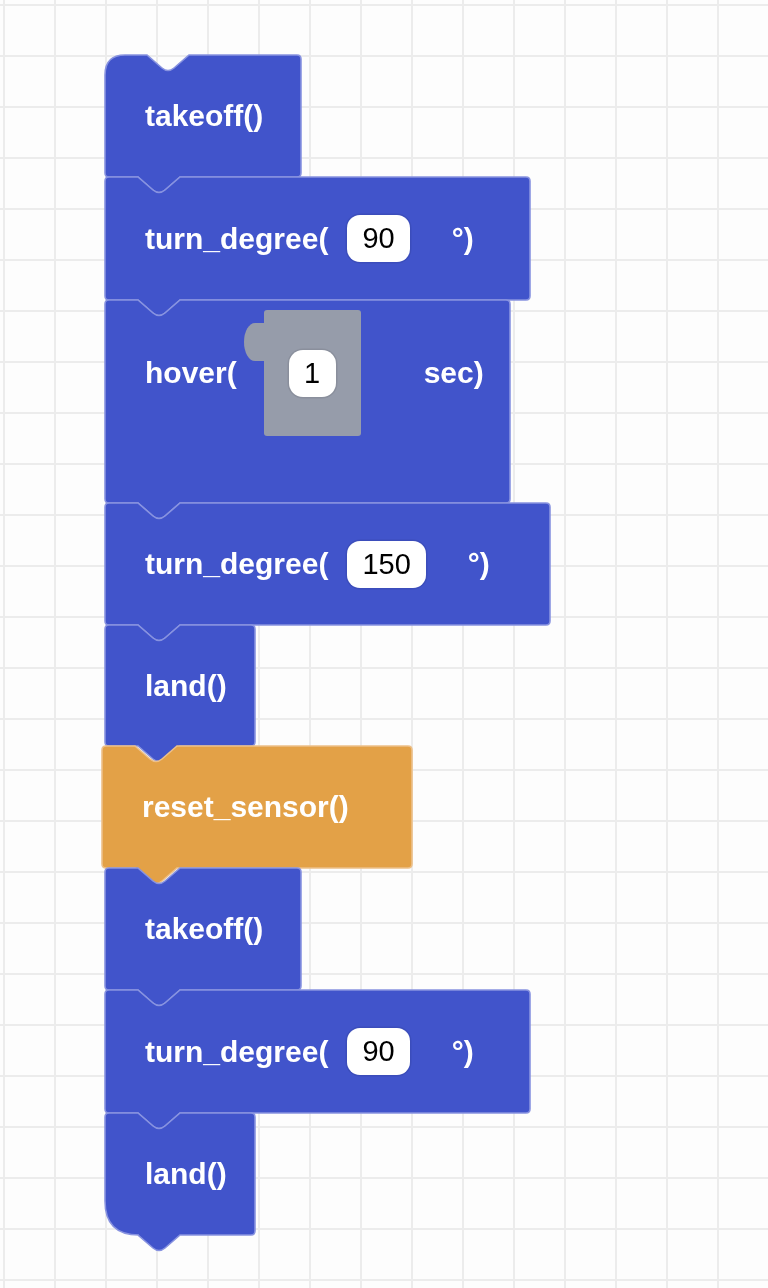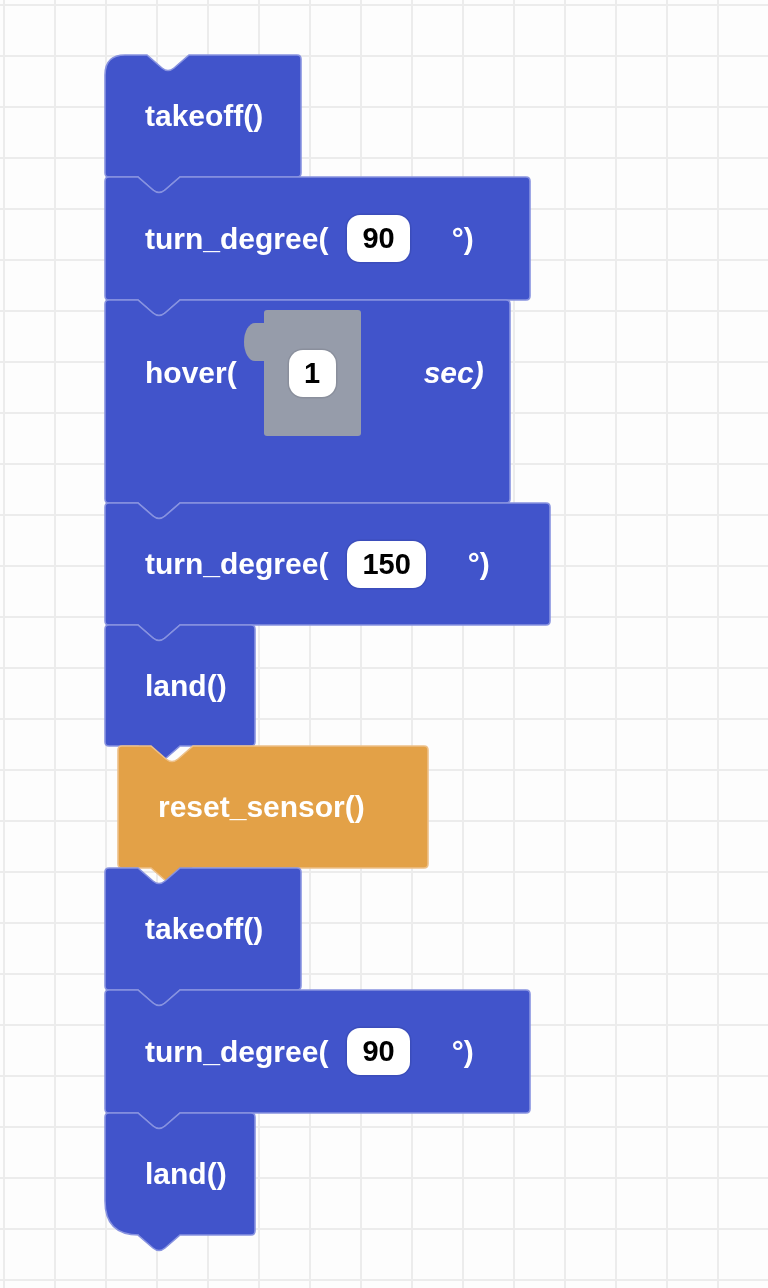--- a/index.html
+++ b/index.html
@@ -28,33 +28,33 @@
     position: relative; z-index: 1; height: 100%;
     display: flex; align-items: center;
     padding-left: 40px; box-sizing: border-box;
     color: var(--label-color, #fff);
     font-weight: 700; font-size: 30px; white-space: nowrap;
   }
   .field {
     display: inline-flex; align-items: center; justify-content: center;
     min-width: 22px; height: 47px; padding: 0 15px; box-sizing: border-box;
     background: var(--field-bg, #fff); color: var(--field-text, #000);
-    border-radius: 13px; font-size: 29px; font-weight: 700;
+    border-radius: 13px; font-size: 29px; font-weight: 400;
     box-shadow: 0 0 0 1.5px rgba(0,0,0,0.08);
   }
   .turn .field  { margin-left: 19px; }
   .turn .suffix { margin-left: 42px; }
   .hoverblk .shadow {
     position: relative; margin-left: 27px;
     width: 97px; height: 126px;
     background: var(--shadow-fill, #969caa); border-radius: 3px;
     display: flex; align-items: center; justify-content: center;
   }
   .hoverblk .shadow .field { width: 47px; height: 47px; padding: 0; border-radius: 14px; }
-  .hoverblk .suffix { margin-left: 63px; font-style: italic; }
+  .hoverblk .suffix { margin-left: 63px; }
   .plug {
     position: absolute; left: -20px; top: 13px;
     width: 22px; height: 38px;
     background: var(--shadow-fill, #969caa);
     border-radius: 50% 0 0 50% / 50% 0 0 50%;
   }
 </style>
 </head>
 <body>
 
@@ -107,21 +107,21 @@
 
   <div class="block flight" style="left:105px; top:625px; width:150px; height:121px">
       <svg class="outline">
         <path d="M 4 0 L 33 0 l 15 13 q 6 5 12 0 l 15 -13 L 146 0 Q 150 0 150 4 L 150 117 Q 150 121 146 121 L 75 121 l -15 13 q -6 5 -12 0 l -15 -13 L 4 121 Q 0 121 0 117 L 0 4 Q 0 0 4 0 Z"></path>
       </svg>
     <div class="content">
       <span>land()</span>
     </div>
   </div>
 
-  <div class="block sensor" style="left:118px; top:746px; width:310px; height:122px">
+  <div class="block sensor" style="left:102px; top:746px; width:310px; height:122px">
       <svg class="outline">
         <path d="M 4 0 L 33 0 l 15 13 q 6 5 12 0 l 15 -13 L 306 0 Q 310 0 310 4 L 310 118 Q 310 122 306 122 L 75 122 l -15 13 q -6 5 -12 0 l -15 -13 L 4 122 Q 0 122 0 118 L 0 4 Q 0 0 4 0 Z"></path>
       </svg>
     <div class="content">
       <span>reset_sensor()</span>
     </div>
   </div>
 
   <div class="block flight" style="left:105px; top:868px; width:196px; height:122px">
       <svg class="outline">

